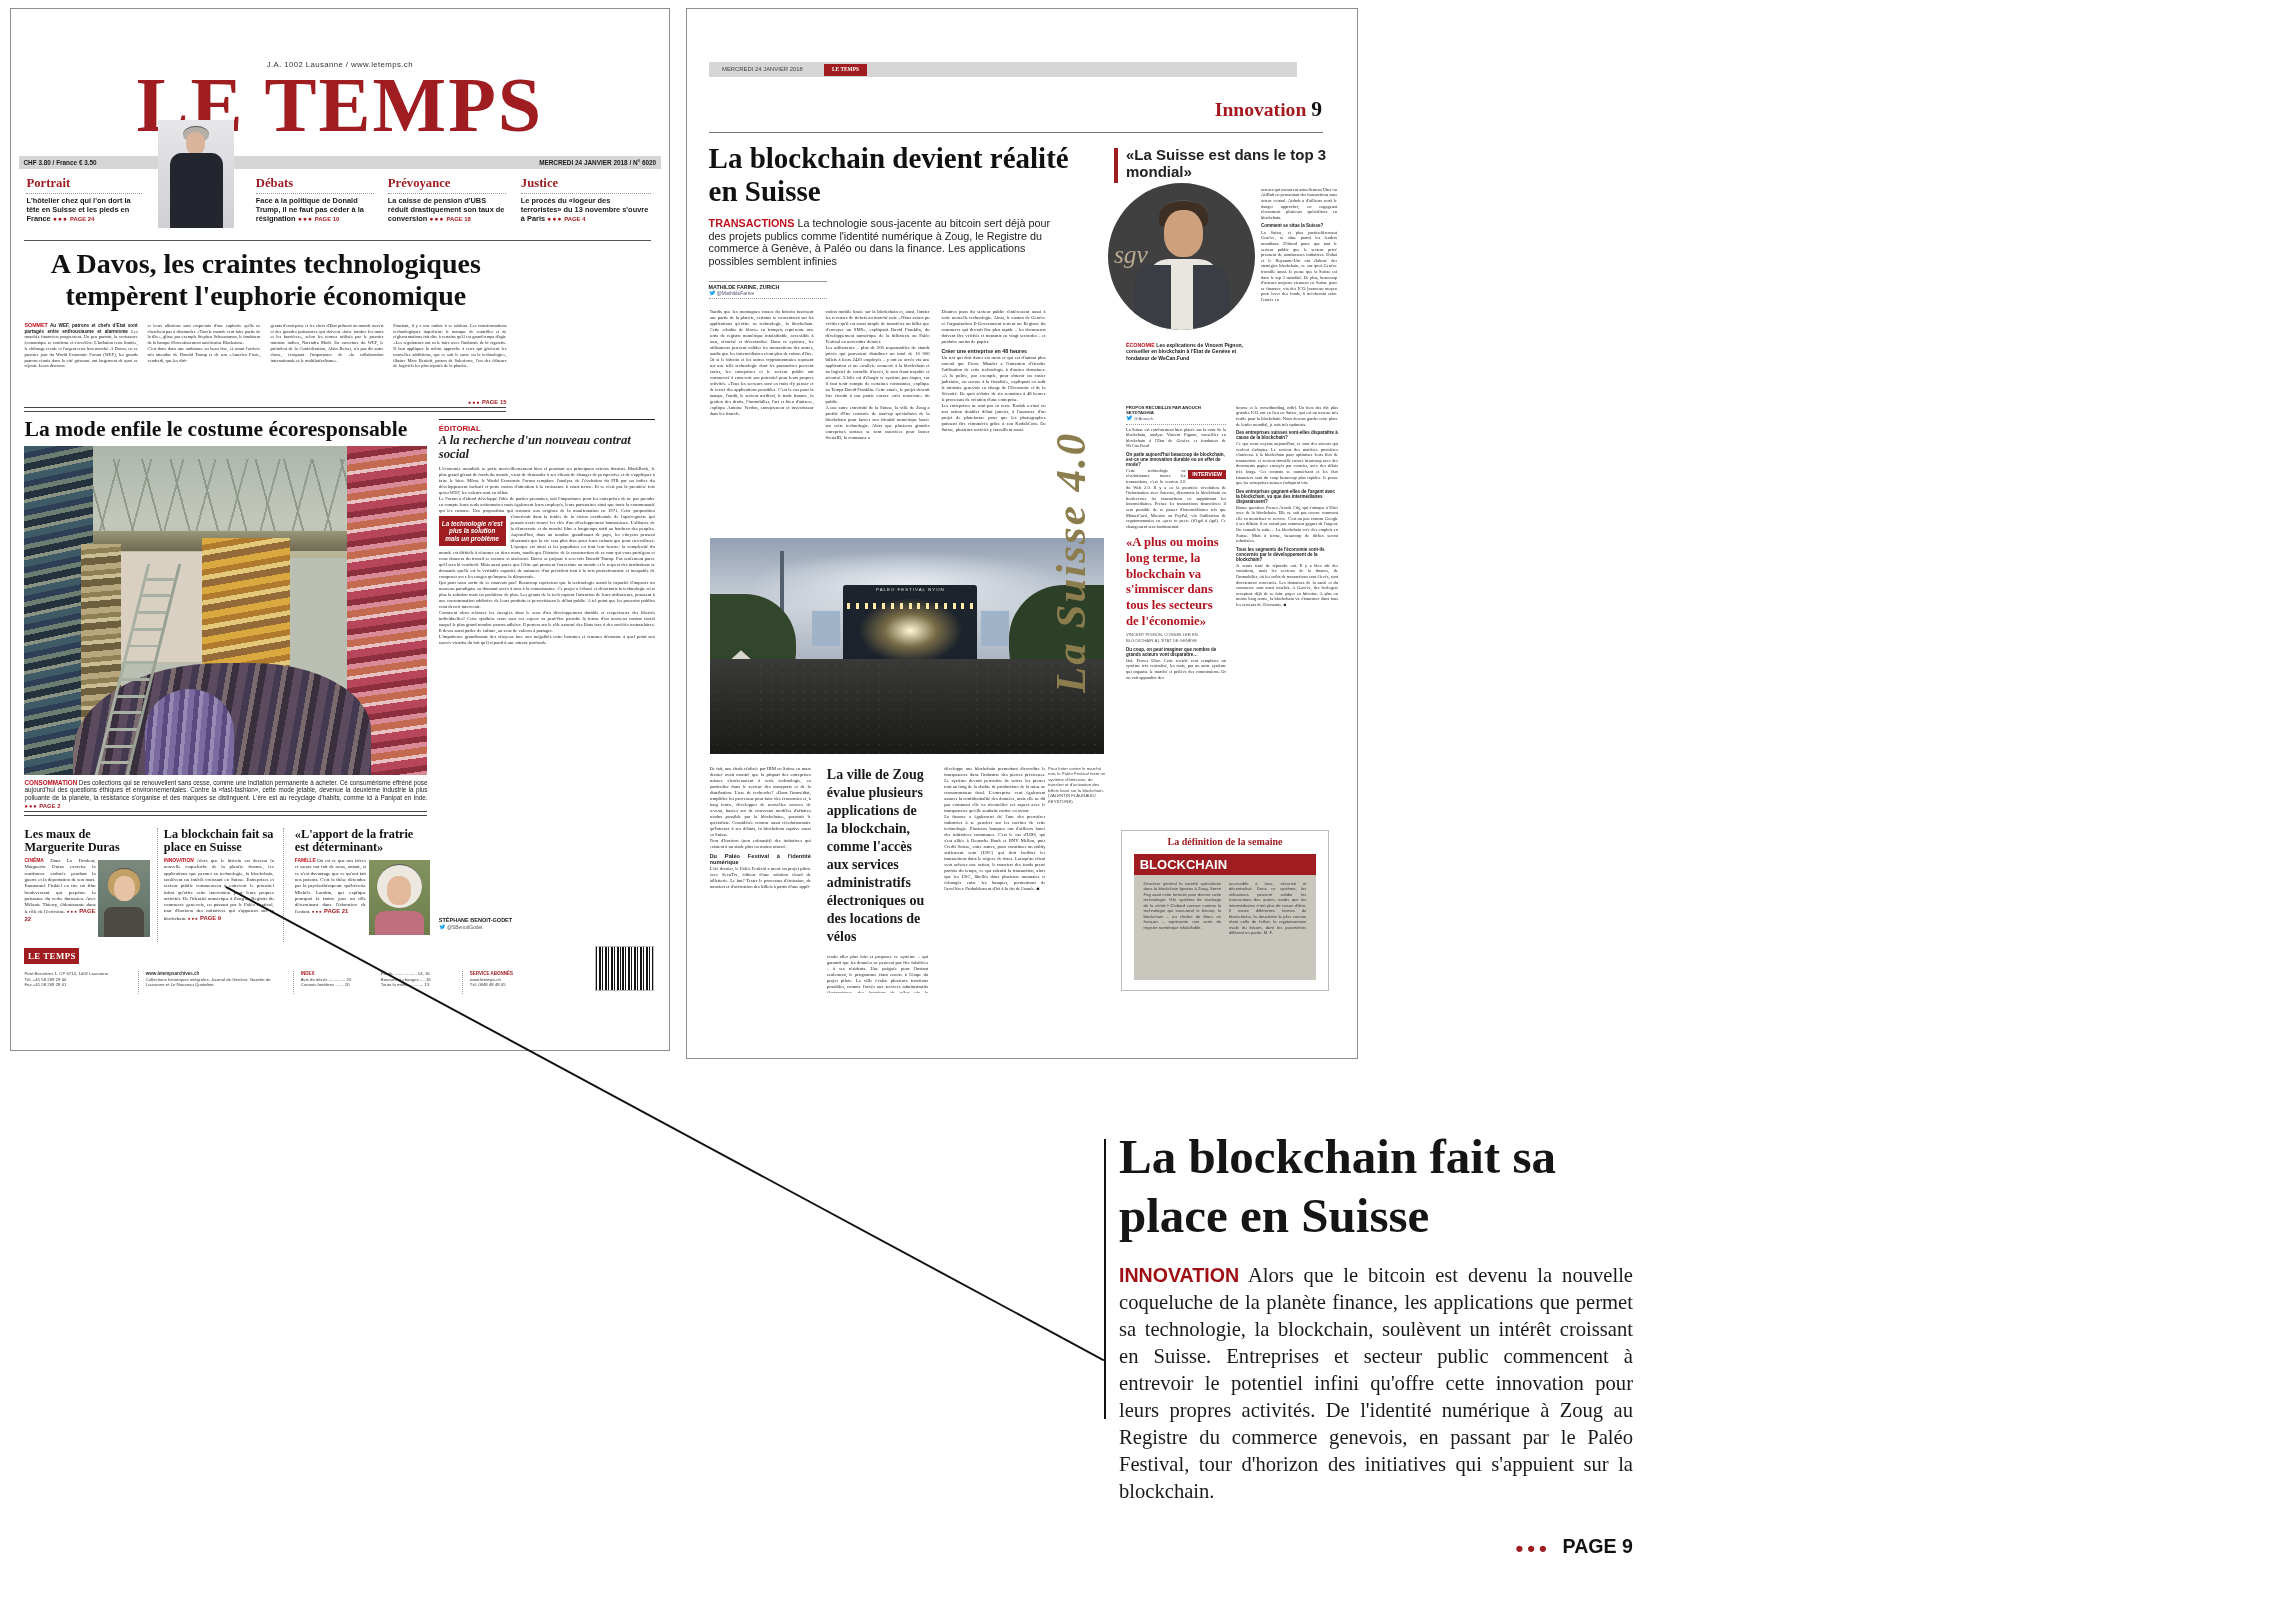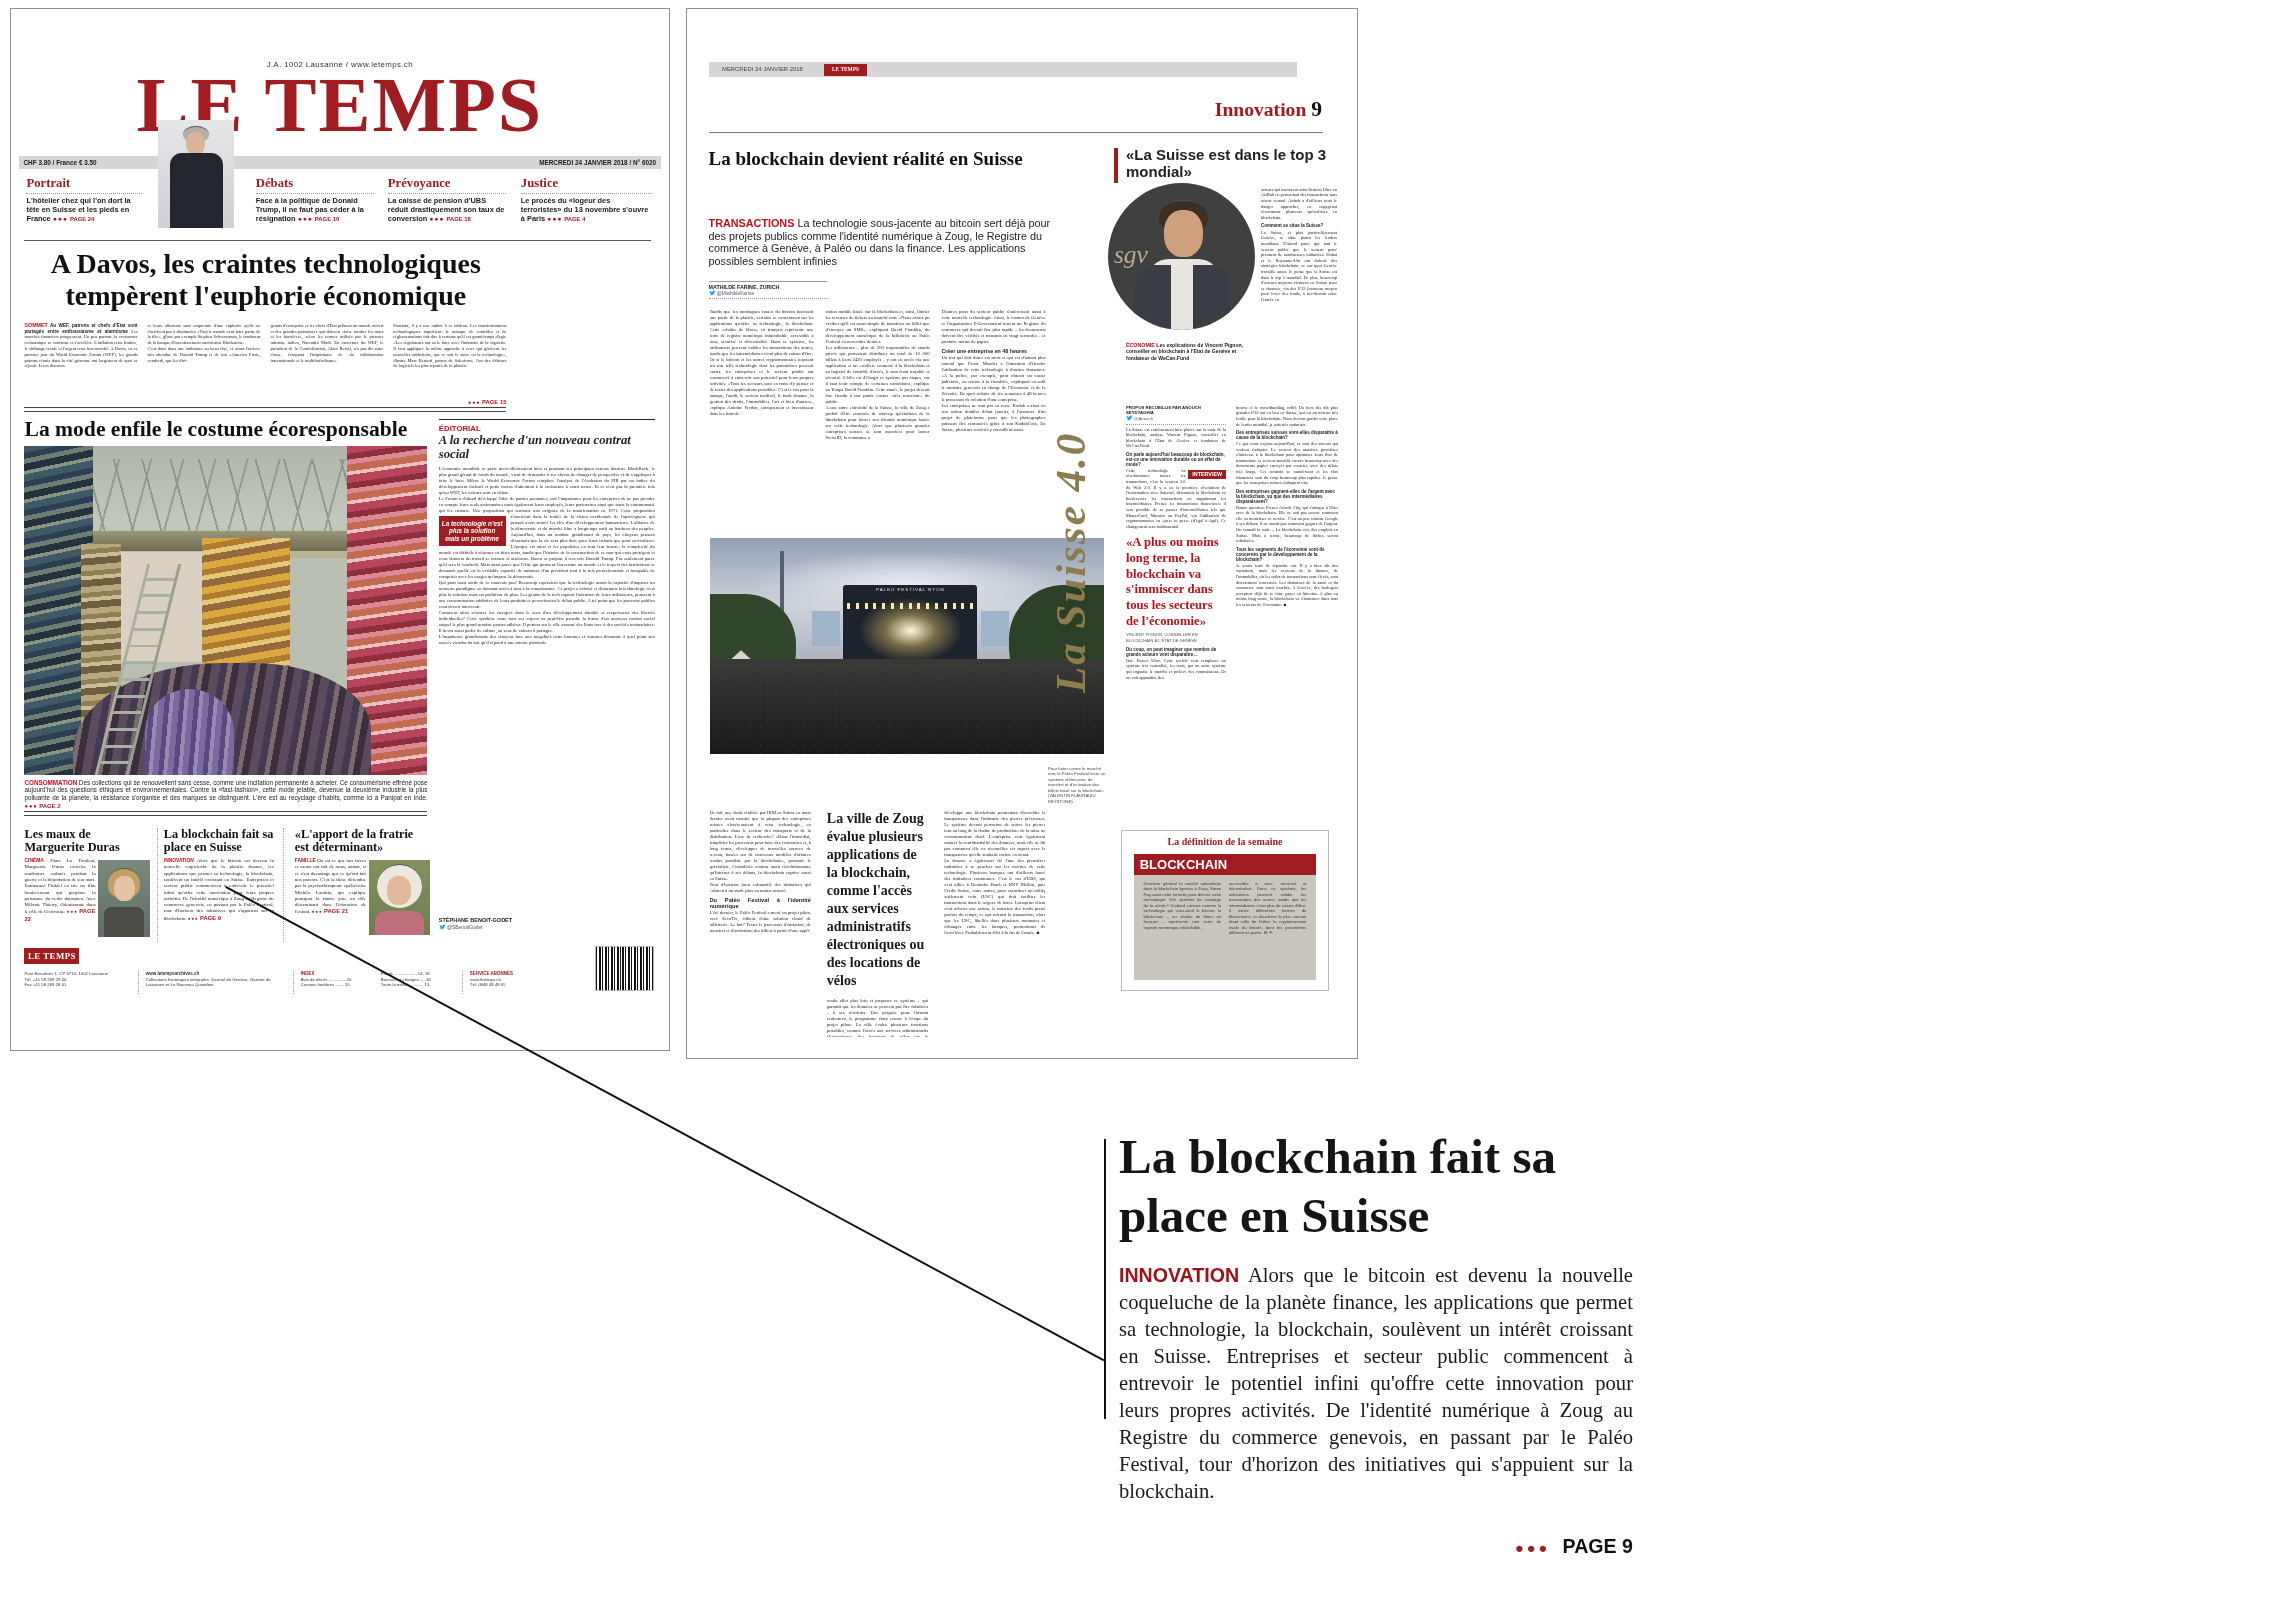--- a/index.html
+++ b/index.html
@@ -61,29 +61,29 @@
            background:repeating-linear-gradient(90deg,#111 0 1px,#fff 1px 2.9px,#111 2.9px 4.9px,#fff 4.9px 5.9px);}
 
   
   #foliobar{left:21.6px;top:53px;width:588px;height:15.7px;background:#d6d6d6;}
   #folio-date{left:35px;top:53px;font-size:5.9px;line-height:15.7px;color:#444;font-family:"Liberation Sans",sans-serif;}
   #folio-box{left:137px;top:55px;width:43px;height:11.8px;background:#9f1c21;color:#fff;font-size:5.4px;
              line-height:11.8px;text-align:center;font-weight:bold;}
   #p9-sec{left:294px;width:341px;top:88px;text-align:right;font-size:19.6px;font-weight:bold;}
   #p9-sec .n{color:#111;font-size:21.6px;}
   #p9-rule{left:21.6px;width:614px;top:123px;border-top:1px solid #777;}
-  #p9-head{left:21.6px;top:133px;width:363px;font-size:19px;line-height:33px;font-weight:bold;color:#111;}
+  #p9-head{left:21.6px;top:133px;width:363px;font-size:29px;line-height:33px;font-weight:bold;color:#111;}
   #p9-lead{left:21.6px;top:208px;width:345px;font-size:10.8px;line-height:12.7px;font-family:"Liberation Sans",sans-serif;color:#222;}
   #p9-by{left:21.6px;top:272px;width:118px;border-top:1px solid #999;border-bottom:1px dotted #999;padding:2px 0;}
   #p9-by .n{font-size:5.3px;font-weight:bold;font-family:"Liberation Sans",sans-serif;}
   #p9-by .t{font-size:4.9px;color:#557;font-family:"Liberation Sans",sans-serif;}
   .p9col{font-size:4.7px;line-height:6px;}
   #p9-cols{left:22.5px;top:300px;width:336px;height:225px;display:flex;gap:11.8px;}
   #p9-cols > div{flex:1;overflow:hidden;}
-  #p9-cols2{left:22.5px;top:757px;width:336px;height:227px;display:flex;gap:16px;margin-top:44px;}
+  #p9-cols2{left:22.5px;top:757px;width:336px;height:227px;display:flex;gap:16px;}
   #p9-cols2 > div{flex:1;overflow:hidden;}
   .crosshead{font-family:"Liberation Sans",sans-serif;font-weight:bold;font-size:5.3px;display:block;margin:2.9px 0 1px;}
   #bigquote{font-size:14px;line-height:18px;font-weight:bold;color:#1a1a1a;margin-bottom:7.8px;}
   #paleo{left:22.5px;top:529px;width:394px;height:216px;overflow:hidden;background:#202a36;}
   #p9-capcol{left:361px;top:757px;width:59px;font-size:4.3px;line-height:5.5px;color:#444;font-family:"Liberation Sans",sans-serif;}
   #vtitle{left:359px;top:145px;width:55px;height:539px;}
   #vtitle span{display:block;writing-mode:vertical-rl;transform:rotate(180deg);font-size:43px;font-style:italic;
                font-weight:bold;color:#8c7d4f;height:539px;text-align:left;letter-spacing:2px;}
   #iv-bar{left:427px;top:139px;width:3.9px;height:35px;background:#9f1c21;}
   #iv-head{left:439px;top:137px;width:206px;font-size:15px;line-height:17px;font-weight:bold;

